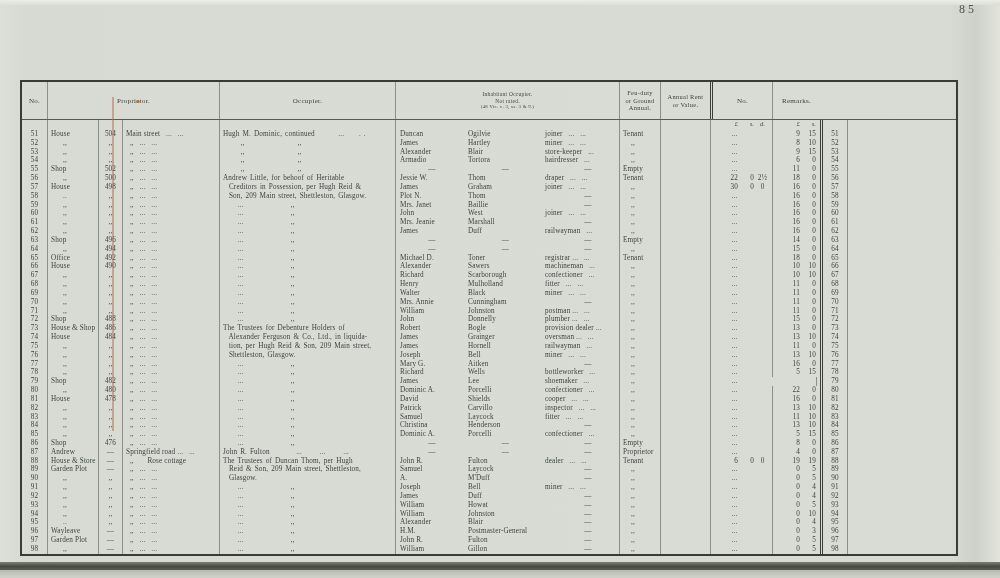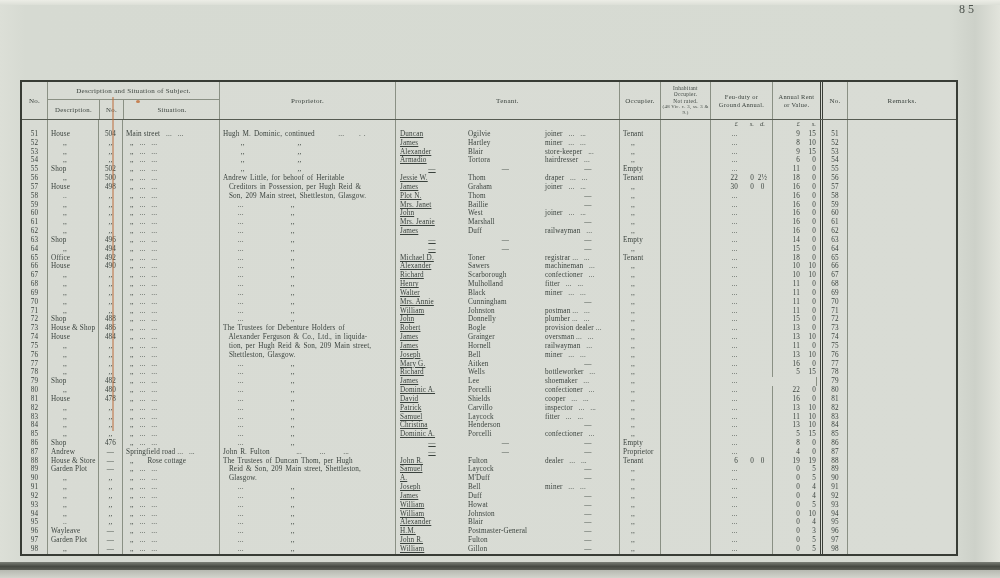--- a/index.html
+++ b/index.html
@@ -78,21 +78,21 @@
 
   .money-row { height:10px; font-size:6.6px; font-style:italic; color:#464d47; }
   .money-row .c { display:flex; }
   .m { display:inline-block; text-align:right; }
   .m0,.ml { width:24px; } .m1,.ms { width:16px; } .m2 { width:17px; text-align:center; }
 
   .tbody { height:424px; }
   .trow { height:8.833px; font-size:7.2px; line-height:8.6px; letter-spacing:0.15px; }
   .cp { word-spacing:1px; }
   .ct { display:flex; padding-left:0; }
-  .tf { display:inline-block; width:72px; padding-left:4px; overflow:hidden; white-space:pre;text-decoration:underline; }
+  .tf { display:inline-block; width:72px; padding-left:4px; overflow:hidden; white-space:pre; }
   .ts { display:inline-block; width:75px; overflow:hidden; white-space:pre; }
   .to { display:inline-block; flex:1; overflow:hidden; white-space:pre; padding-left:2px; }
   .tf.ce,.ts.ce { text-align:center; padding-left:0; }
   .to.ce { text-align:center; padding-left:14px; }
   .cf.ce { padding-right:14px; }
 
   .red-line { position:absolute; left:112px; top:97px; width:1.5px; height:334px;
     background:rgba(187,108,58,0.5); }
   .red-dot { position:absolute; left:136px; top:100px; width:4px; height:3px;
     border-radius:50%; background:#c06a32; opacity:0.8; }
@@ -102,30 +102,21 @@
 
 <div class="scan">
   <div class="top-edge"></div>
 
   <div class="page-number">85</div>
 
 
   <div class="tframe">
     <div class="thead">
       <div class="h">No.</div>
-      <div class="h group">
-        <div class="g1">Description and Situation of Subject.</div>
-        <div class="g2">
-          <div class="g2c">Description.</div>
-          <div class="g2c">No.</div>
-          <div class="g2c">Situation.</div>
-        </div>
-      </div>
       <div class="h">Proprietor.</div>
-      <div class="h">Tenant.</div>
       <div class="h">Occupier.</div>
       <div class="h">
         <div class="ih1">Inhabitant Occupier.</div>
         <div class="ih1">Not rated.</div>
         <div class="ih2">(48 Vic. c. 3, ss. 3 &amp; 9.)</div>
       </div>
       <div class="h small-head">Feu-duty or Ground Annual.</div>
       <div class="h small-head">Annual Rent or Value.</div>
       <div class="h hv">No.</div>
       <div class="h">Remarks.</div>

